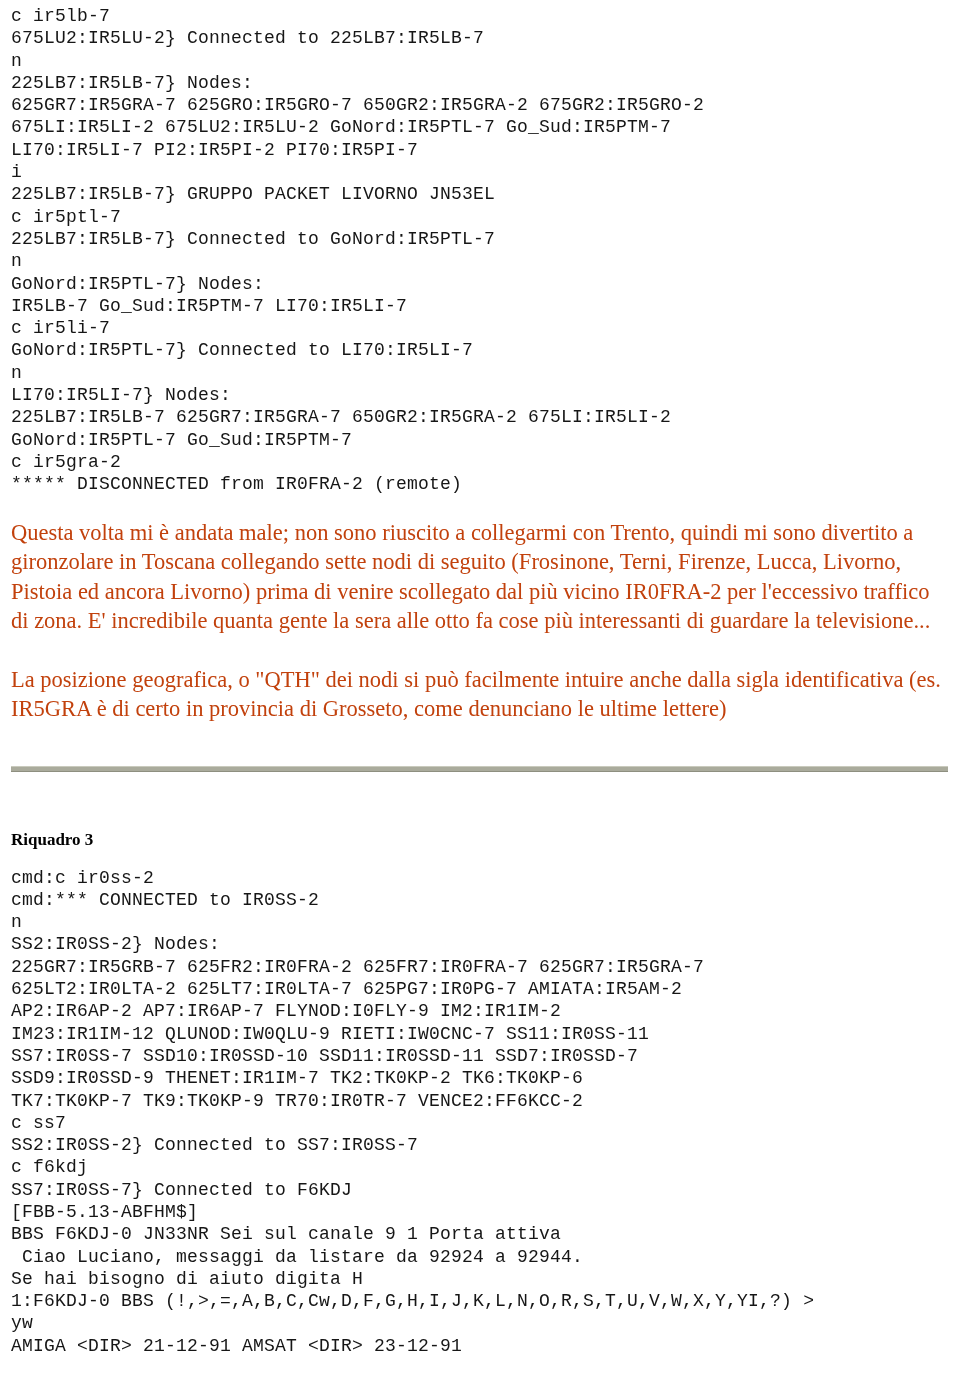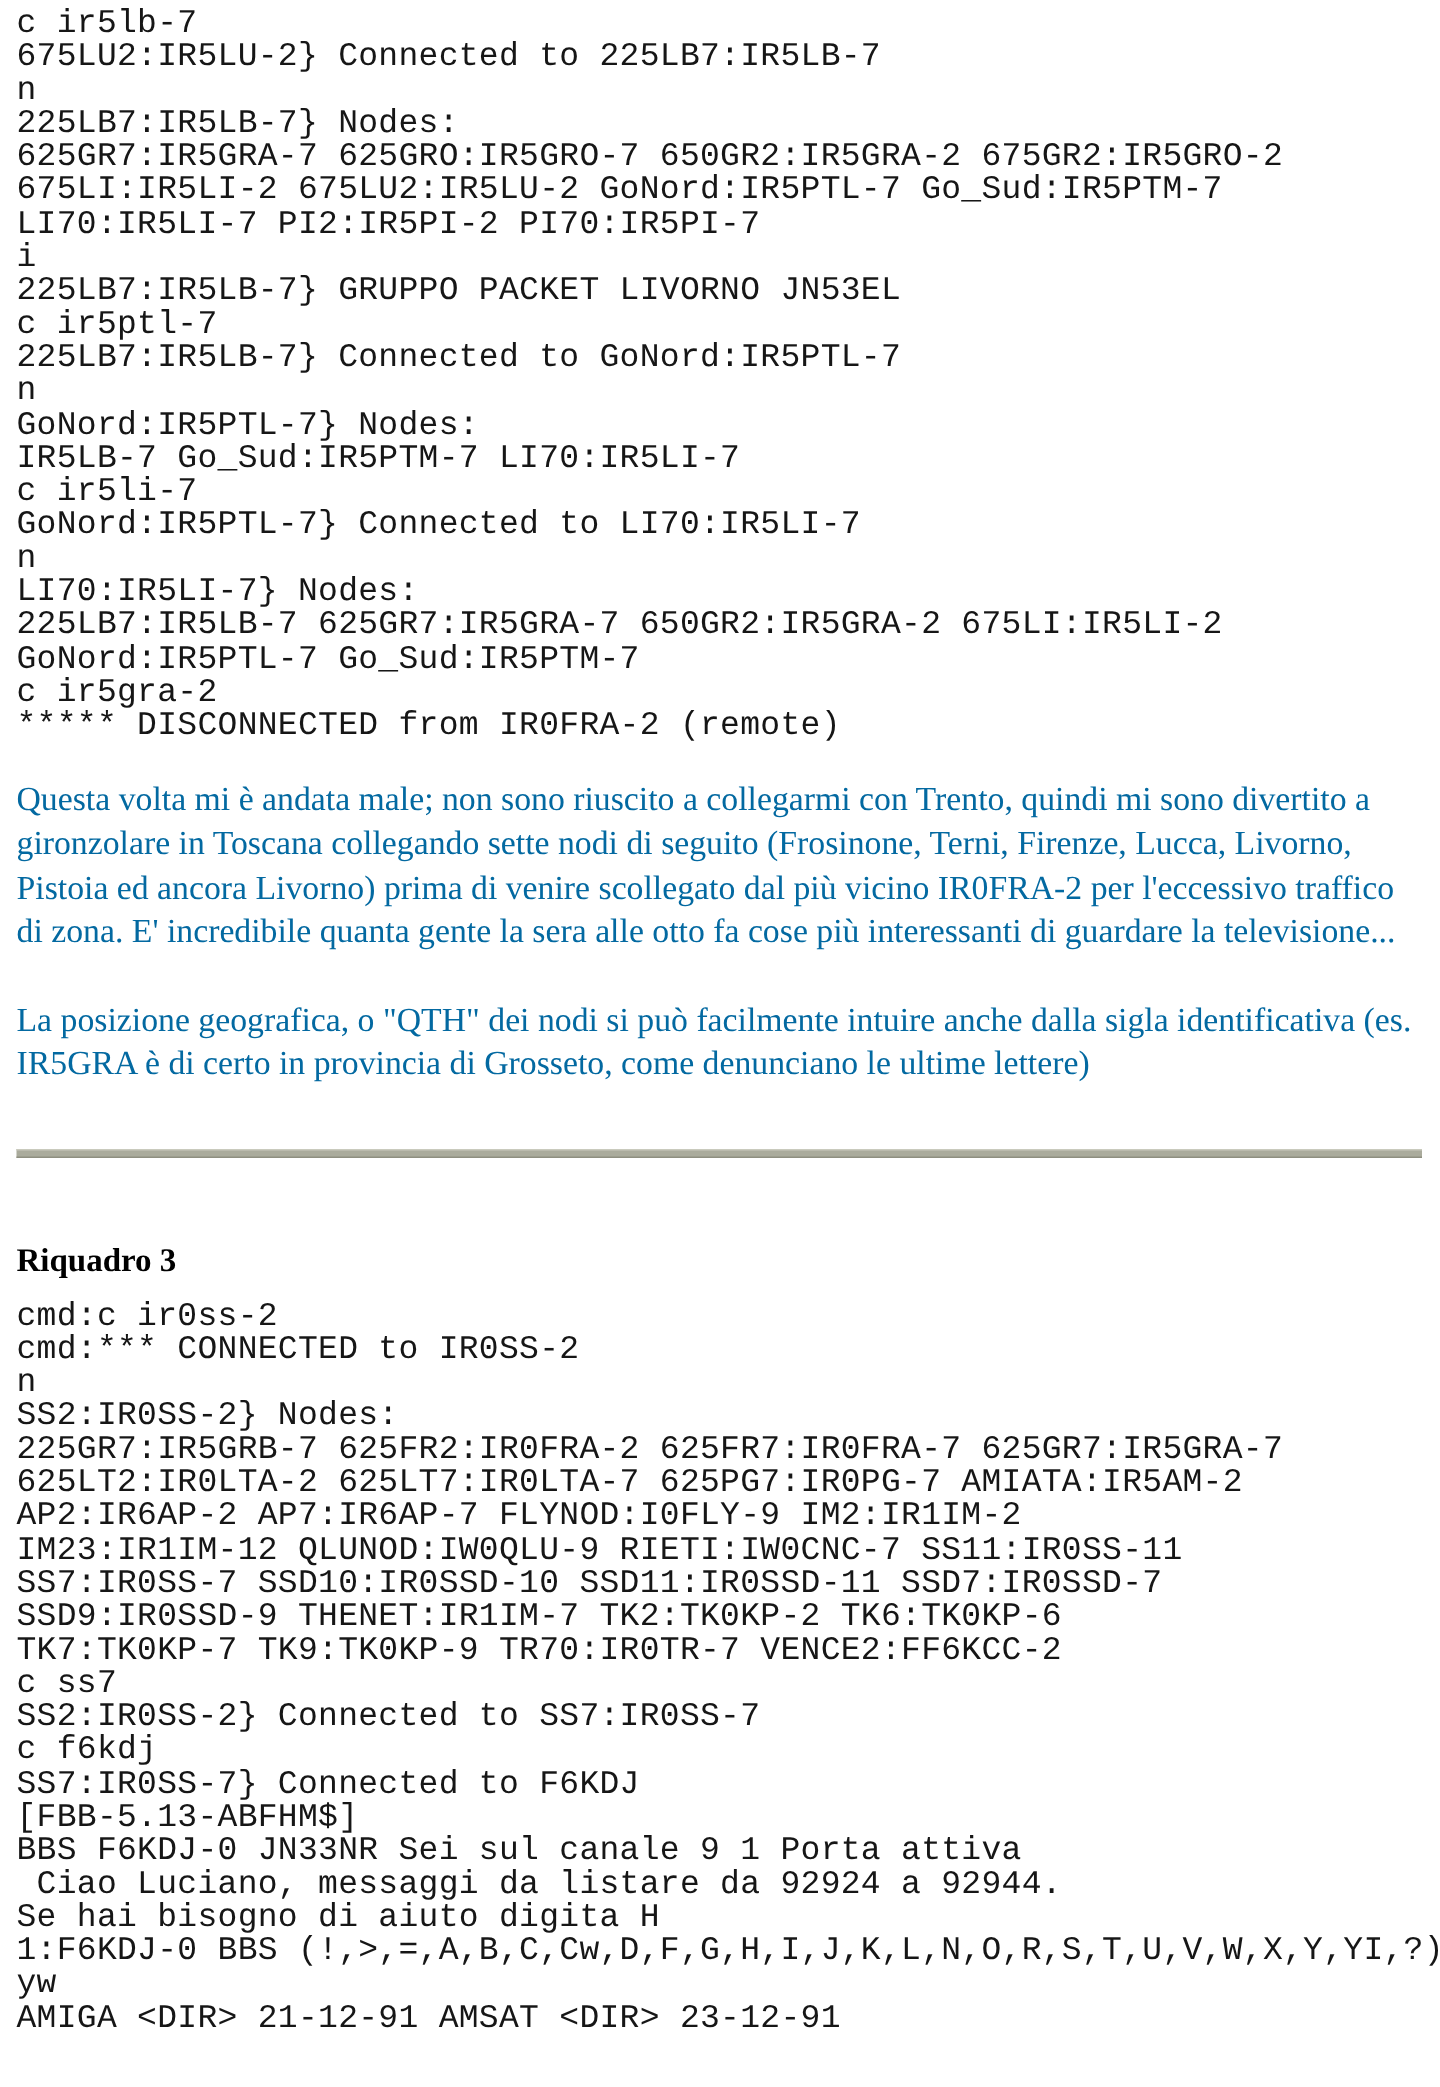--- a/index.html
+++ b/index.html
@@ -20,42 +20,42 @@
     position: relative;
     width: 960px;
     height: 1391px;
     padding: 0;
     box-sizing: border-box;
   }
 
   
   .term {
     font-family: "Liberation Mono", "DejaVu Sans Mono", monospace;
-    font-size: 22px;
+    font-size: 18px;
     line-height: 22.3px;
     letter-spacing: 0.2px;
     color: #161616;
     margin: 0;
     padding: 0 0 0 11px;
     white-space: pre;
   }
   .term .line {
     display: block;
     min-height: 22.3px;
     white-space: pre;
   }
 
   #term-top { padding-top: 5px; }
 
   
   .prose {
     font-family: "Liberation Serif", "DejaVu Serif", serif;
     font-size: 22.5px;
     line-height: 29.5px;
-    color: #0369a1;
+    color: #c2410c;
     padding: 0 16px 0 11px;
     margin: 0;
     text-align: left;
   }
   #para-1 { margin-top: 22px; }
   #para-2 { margin-top: 29px; }
 
   
   .divider-wrap {
     margin-top: 42px;
@@ -67,21 +67,21 @@
     background: #aaab9c;
     border-top: 1px solid #c9cabd;
     border-bottom: 1px solid #8e8f80;
     width: 937px;
   }
 
   
   .heading {
     font-family: "Liberation Serif", "DejaVu Serif", serif;
     font-weight: bold;
-    font-size: 22px;
+    font-size: 17px;
     line-height: 30px;
     color: #000000;
     padding-left: 11px;
     margin: 0;
   }
   #riquadro-heading { margin-top: 53px; }
 
   #term-bottom { margin-top: 12px; }
 </style>
 </head>

